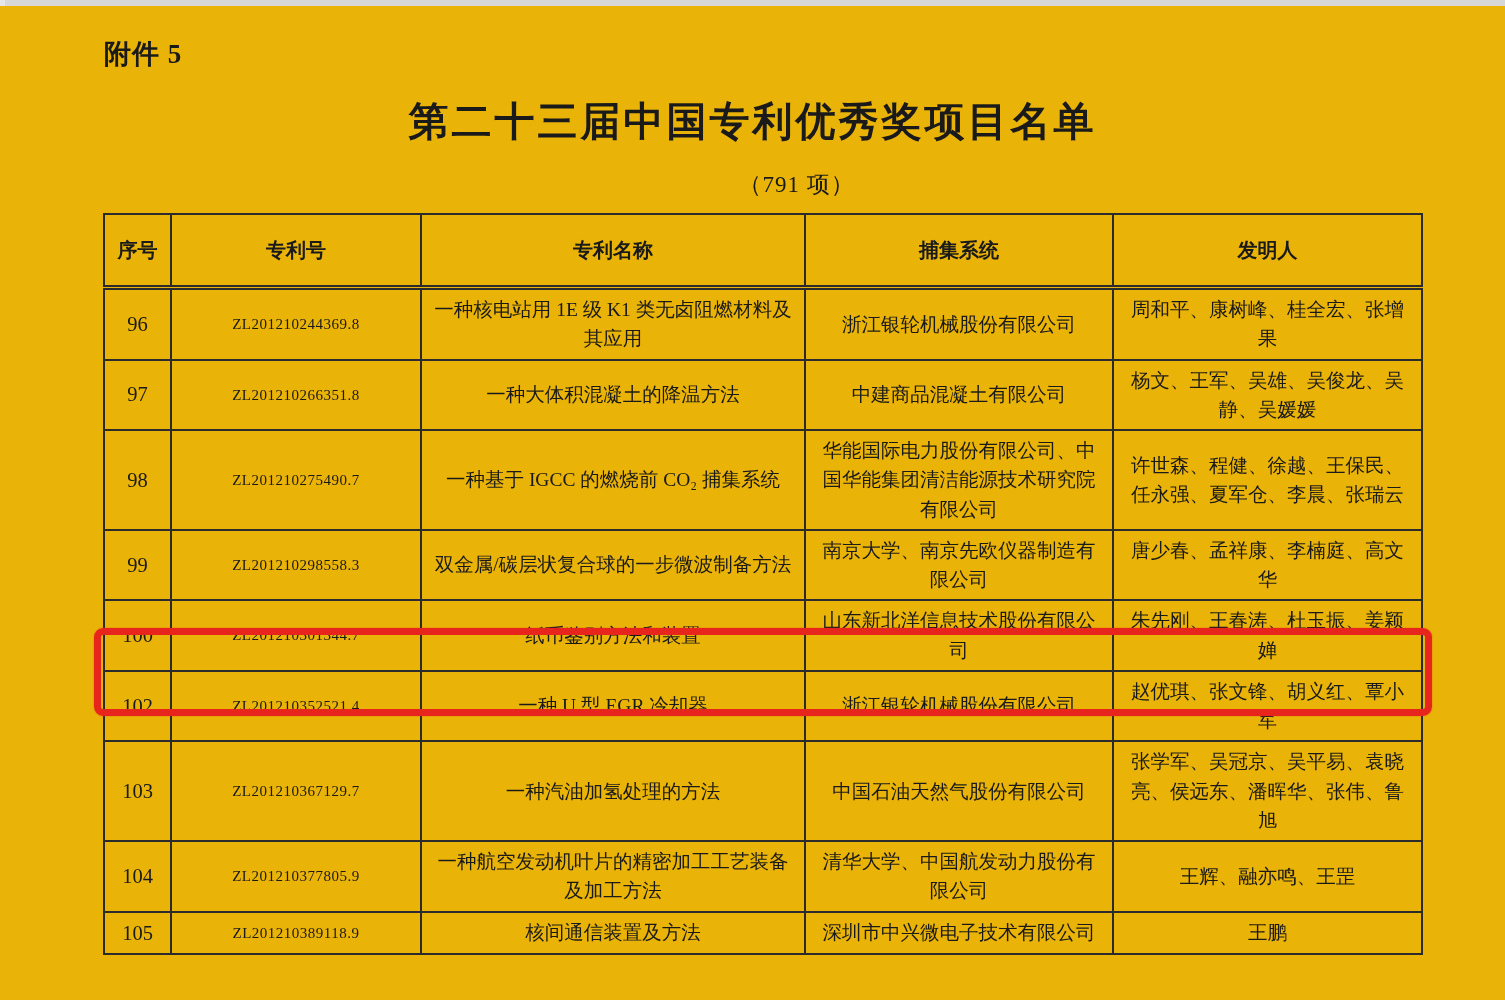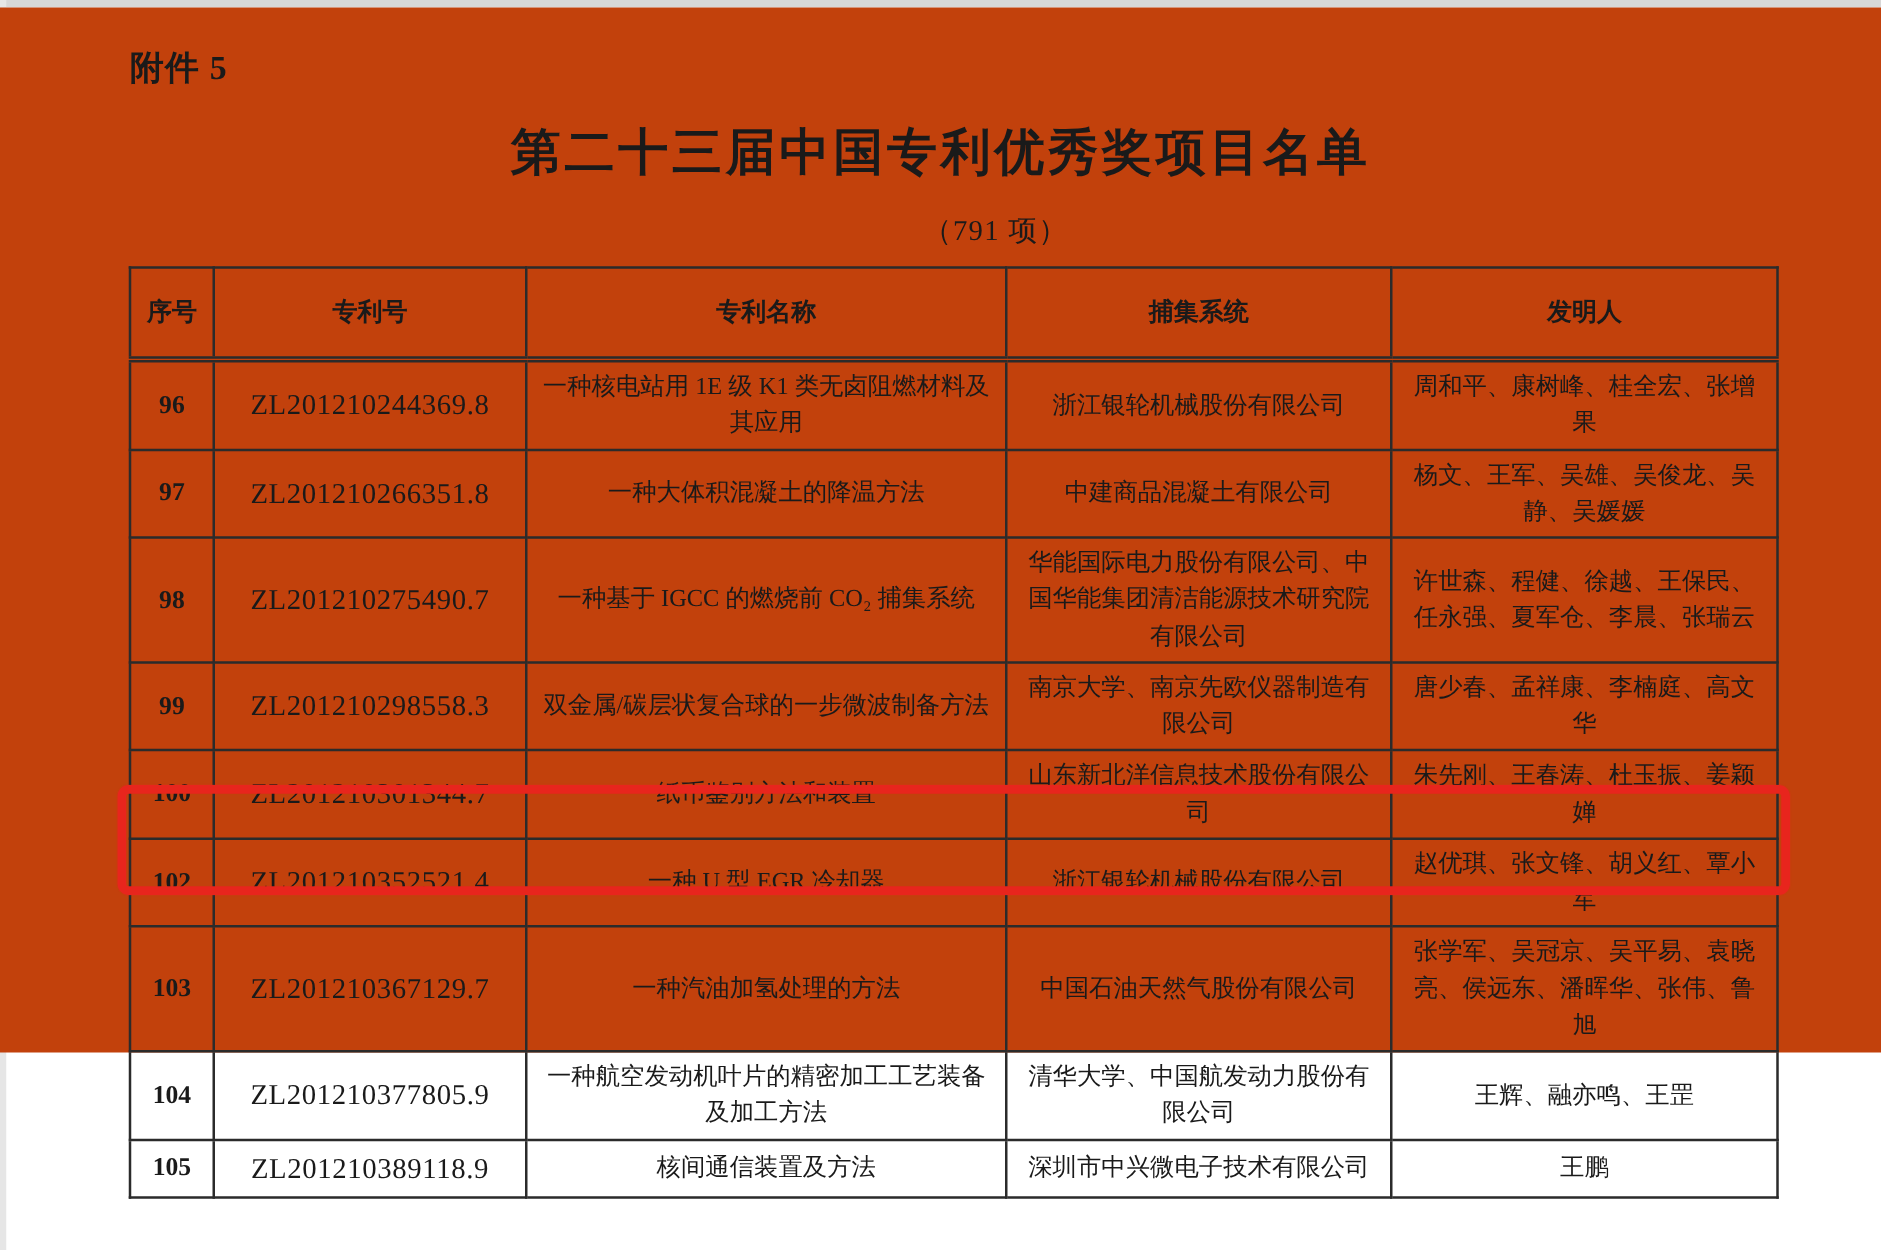--- a/index.html
+++ b/index.html
@@ -6,21 +6,21 @@
   body{
     width:1505px;height:1000px;
     background:#ffffff;
     font-family:"Liberation Serif","DejaVu Serif",serif;
     color:#1a1a1a;
     position:relative;
     overflow:hidden;
   }
   .edge-top{position:absolute;left:0;top:0;width:1505px;height:6px;background:#d7d7d7;}
   .edge-left{position:absolute;left:0;top:0;width:5px;height:1000px;background:#e6e6e6;}
-  .sheet{position:absolute;left:0;top:6px;width:1505px;height:836px;background:#c2410c;}
+  .sheet{position:absolute;left:0;top:6px;width:1505px;height:994px;background:#eab308;}
   .attachment{
     position:absolute;left:104px;top:30px;
     font-size:27px;font-weight:600;letter-spacing:1px;
   }
   .doc-title{
     position:absolute;left:0;top:88px;width:1505px;
     text-align:center;font-size:40px;font-weight:700;letter-spacing:3px;
   }
   .doc-subtitle{
     position:absolute;left:0;top:163px;width:1505px;
@@ -41,22 +41,22 @@
     text-align:center;vertical-align:middle;
     padding:5px 12px;
     font-weight:400;
     word-break:break-word;
   }
   th{
     font-weight:700;font-size:20px;
     border-bottom:5px double #2b2b2b;
     padding:20px 6px;
   }
-  td.cell-patent_no{font-size:23px;letter-spacing:0.5px;}
-  td.cell-no{font-size:20.5px;font-weight:bold;}
+  td.cell-patent_no{font-size:15px;letter-spacing:0.5px;}
+  td.cell-no{font-size:20.5px;}
   .hl-box{
     position:absolute;
     border:7px solid #e8251d;
     border-radius:9px;
     pointer-events:none;
     box-shadow:0 0 0 1px rgba(232,37,29,0.15);
   }
 </style>
 </head>
 <body>

